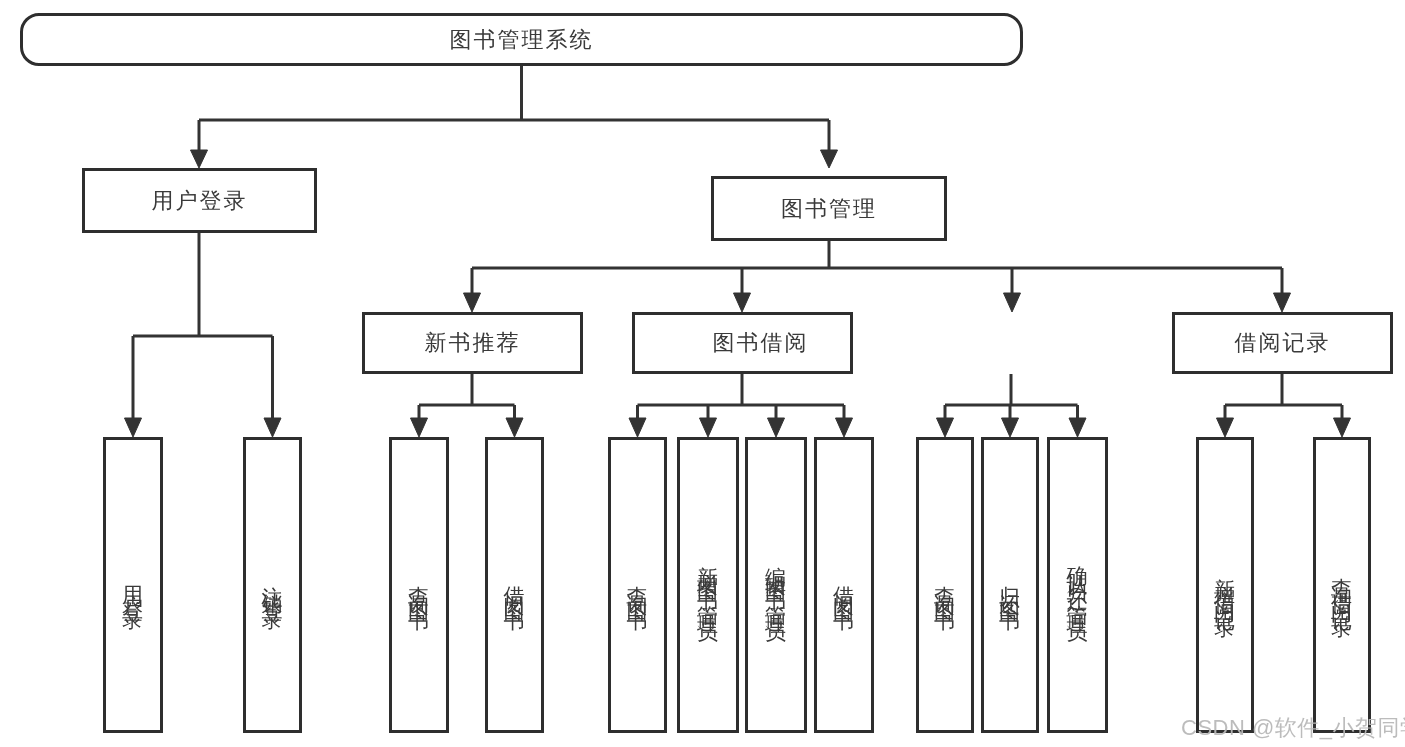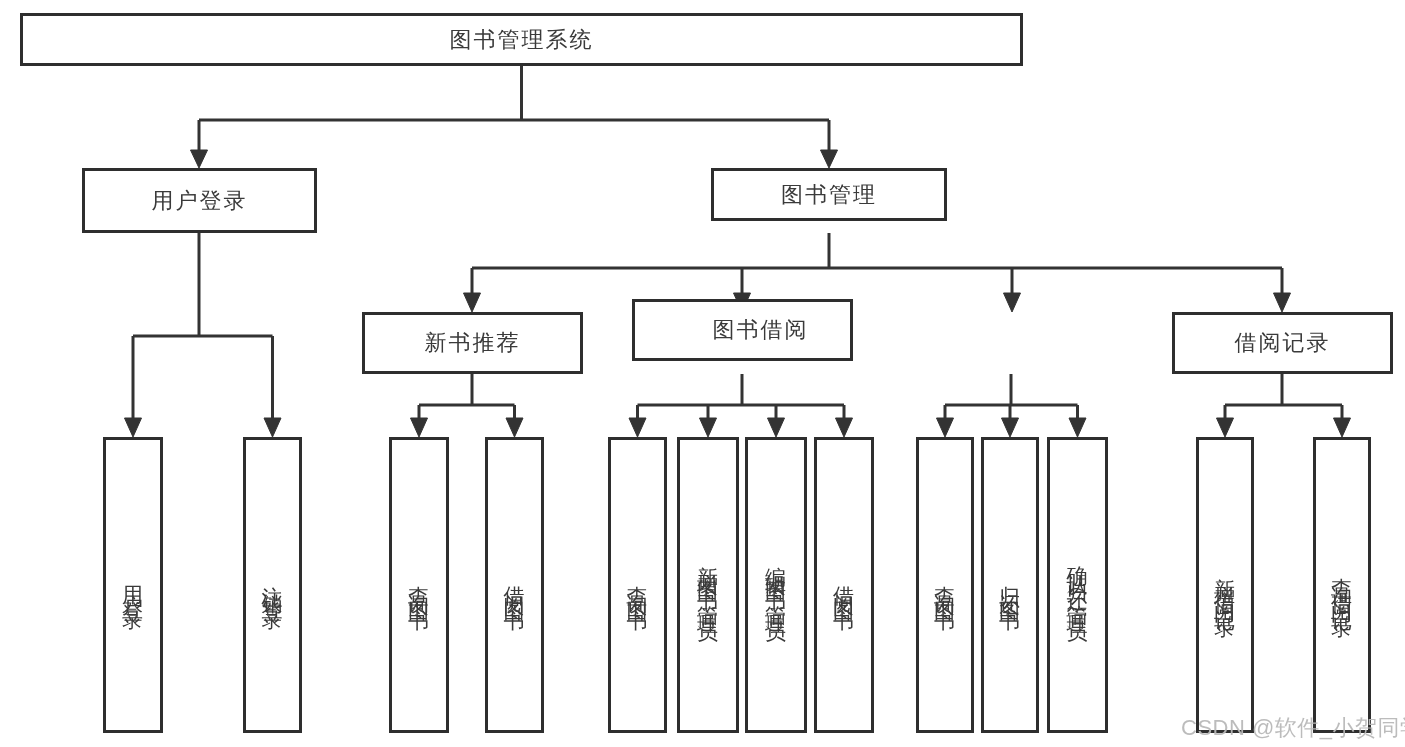--- a/index.html
+++ b/index.html
@@ -125,35 +125,35 @@
     <polygon points="1069,418 1086,418 1077.5,437"></polygon>
 
     <line x1="1282" y1="374" x2="1282" y2="405"></line>
     <line x1="1225" y1="405" x2="1342" y2="405"></line>
     <line x1="1225" y1="405" x2="1225" y2="420"></line>
     <polygon points="1216.5,418 1233.5,418 1225,437"></polygon>
     <line x1="1342" y1="405" x2="1342" y2="420"></line>
     <polygon points="1333.5,418 1350.5,418 1342,437"></polygon>
   </svg>
 
-  <div class="box hbox" style="left:20px; top:13px; width:1003px; height:53px;">
+  <div class="box hbox" style="left:20px; top:13px; width:1003px; height:53px;border-radius:19px;">
     <span>图书管理系统</span>
   </div>
 
   <div class="box hbox" style="left:82px; top:168px; width:235px; height:65px;">
     <span>用户登录</span>
   </div>
-  <div class="box hbox" style="left:711px; top:168px; width:236px; height:53px;">
+  <div class="box hbox" style="left:711px; top:176px; width:236px; height:65px;">
     <span>图书管理</span>
   </div>
 
   <div class="box hbox" style="left:362px; top:312px; width:221px; height:62px;">
     <span>新书推荐</span>
   </div>
-  <div class="box hbox" style="left:632px; top:299px; width:221px; height:62px;padding-left:36px;">
+  <div class="box hbox" style="left:632px; top:312px; width:221px; height:62px;padding-left:36px;">
     <span>图书借阅</span>
   </div>
   <div class="box hbox" style="left:1172px; top:312px; width:221px; height:62px;">
     <span>借阅记录</span>
   </div>
 
   <div class="box vbox" style="left:103px; width:60px;">
     <span class="vtext">用户登录</span>
   </div>
   <div class="box vbox" style="left:243px; width:59px;">

